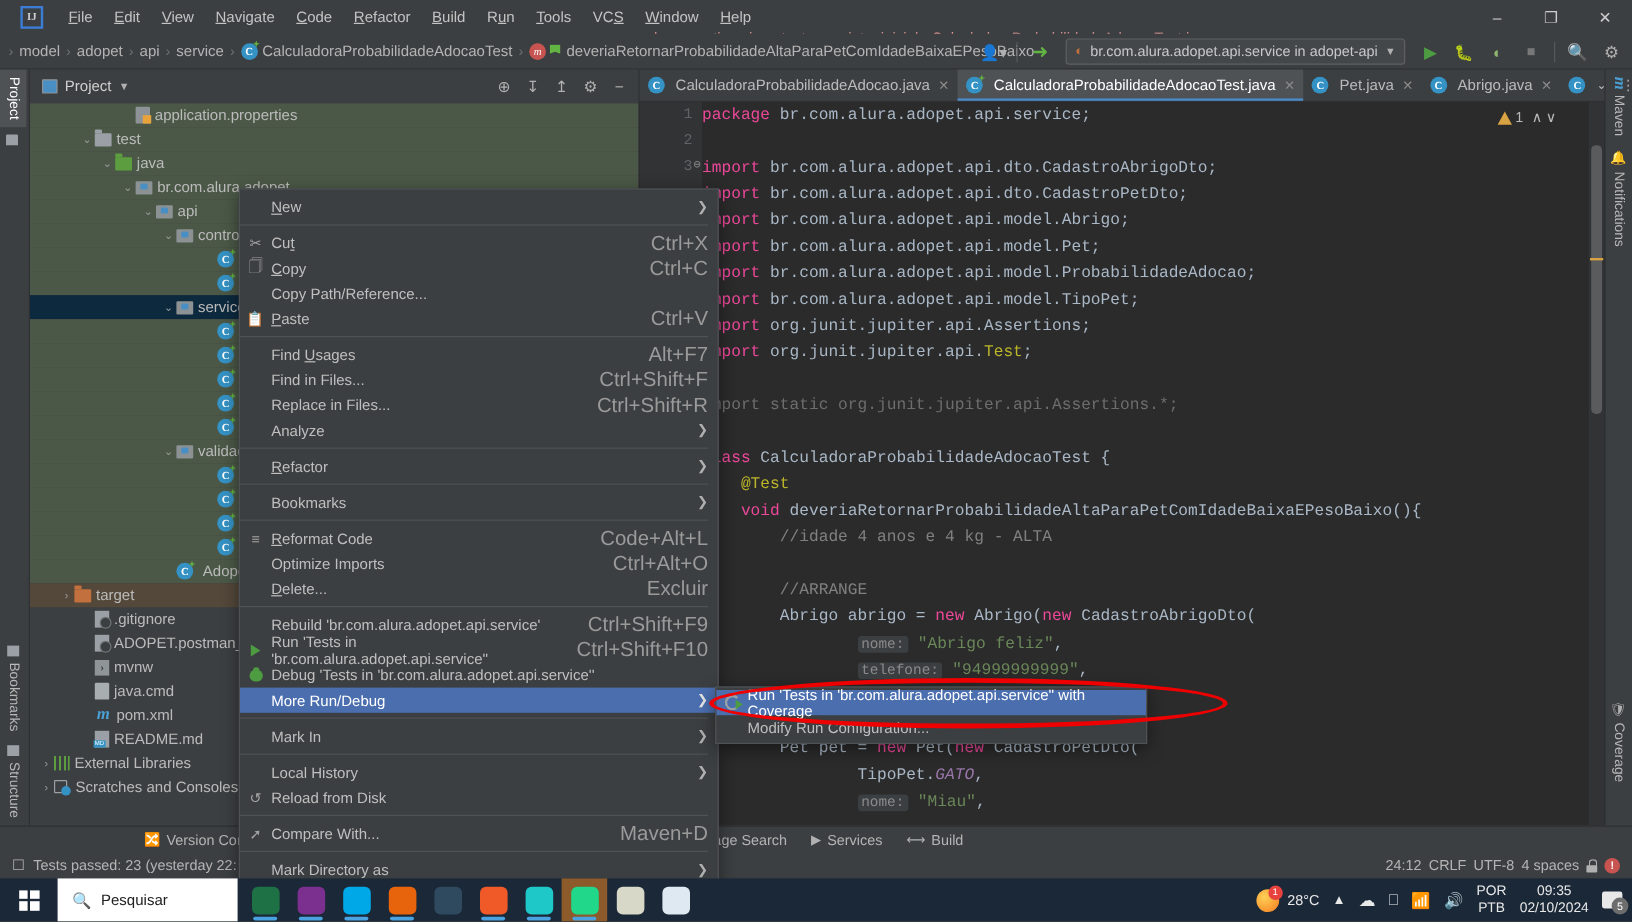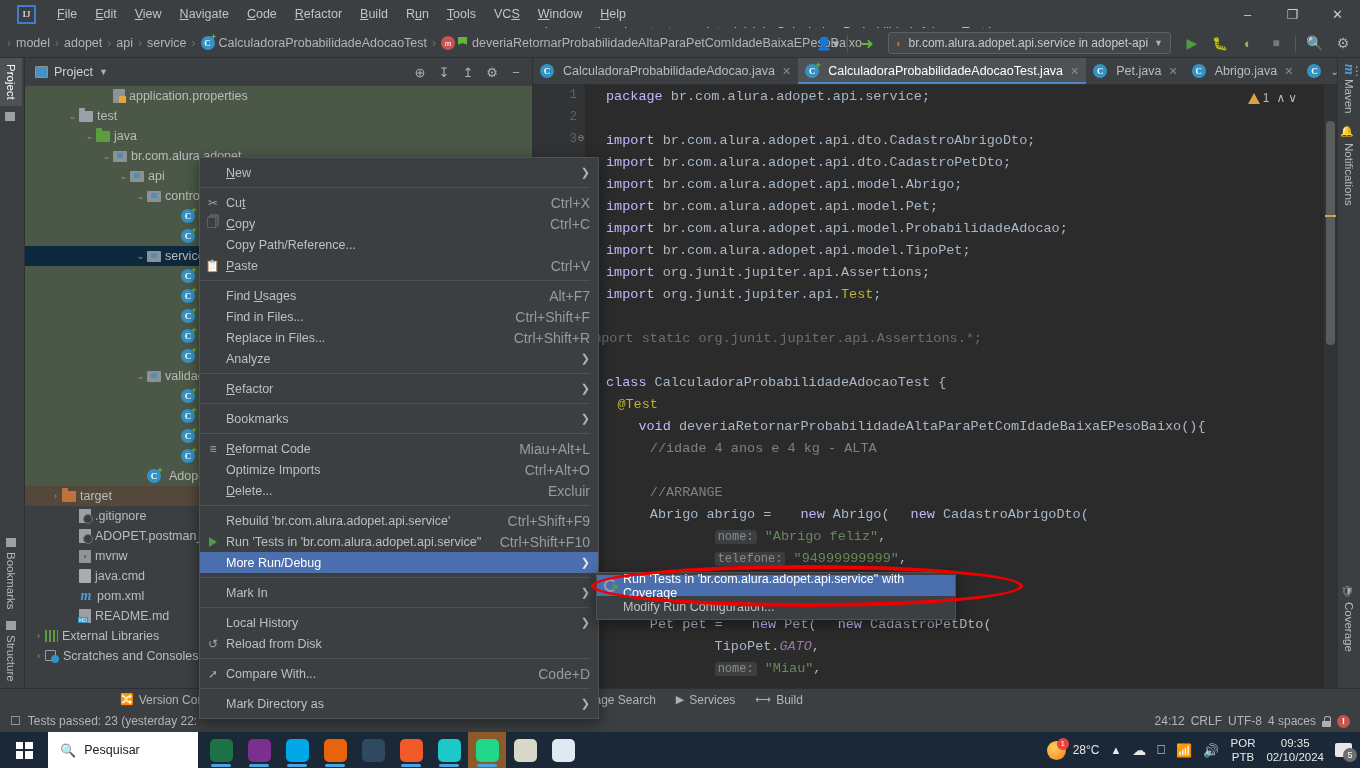--- a/index.html
+++ b/index.html
@@ -259,21 +259,21 @@
     position: absolute; left: 45px; color: #8a8a8a; font-size: 10px;
     font-family: "Liberation Mono", monospace;
   }
   .code {
     position: absolute; left: 52px; top: 0; right: 0; bottom: 0;
     font-family: "Liberation Mono", monospace; font-size: 13.5px;
     line-height: 22px; white-space: pre; color: #a9b7c6;
     padding-top: 1px;
   }
   .cl { height: 22px; }
-  .kw { color: #c4b5fd; margin-left: 21px; }
+  .kw { color: #ec4899; }
   .str { color: #6a8759; }
   .cmt { color: #808080; }
   .ann { color: #bbb529; }
   .stat { color: #9876aa; font-style: italic; }
   .dim { color: #6d6d6d; }
   .hint {
     background: #3c3f41; color: #8a8a8a; border-radius: 3px;
     padding: 0 3px; font-size: 12px;
   }
   .warn-badge {
@@ -331,21 +331,21 @@
   }
   .mi {
     height: 21px; display: flex; align-items: center;
     font-size: 12.5px; color: #bfbfbf; padding: 0 8px 0 0; position: relative;
   }
   .mi .micon {
     width: 26px; flex: 0 0 auto; display: flex; align-items: center;
     justify-content: center; color: #a4a4a4; font-size: 12px;
   }
   .mi .mlabel { flex: 1 1 auto; }
-  .mi .maccel { color: #9a9a9a; font-size: 14px; padding-left: 16px; }
+  .mi .maccel { color: #9a9a9a; font-size: 17px; padding-left: 16px; }
   .mi .marrow { color: #b0b0b0; font-size: 11px; padding-left: 10px; }
   .mi.hl { background: #4b6eaf; color: #ffffff; }
   .mi.hl .maccel, .mi.hl .marrow { color: #e6e6e6; }
   .msep { height: 1px; background: #4f5254; margin: 4px 8px 4px 0; }
   .mu { text-decoration: underline; }
   .play-tri {
     width: 0; height: 0; border-left: 8px solid #4d9c41;
     border-top: 5px solid transparent; border-bottom: 5px solid transparent;
   }
   .bug-ico {
@@ -857,21 +857,21 @@
         <span class="micon"></span>
         <span class="mlabel">Bookmarks</span>
         <span class="marrow">❯</span>
       </div>
       <div class="msep"></div>
       <div class="mi">
         <span class="micon">
           <span>≡</span>
         </span>
         <span class="mlabel"><span class="mu">R</span>eformat Code</span>
-        <span class="maccel">Miau+Alt+L</span>
+        <span class="maccel">Code+Alt+L</span>
       </div>
       <div class="mi">
         <span class="micon"></span>
         <span class="mlabel">Optimize Imports</span>
         <span class="maccel">Ctrl+Alt+O</span>
       </div>
       <div class="mi">
         <span class="micon"></span>
         <span class="mlabel"><span class="mu">D</span>elete...</span>
         <span class="maccel">Excluir</span>
@@ -882,20 +882,26 @@
         <span class="mlabel">Rebuild 'br.com.alura.adopet.api.service'</span>
         <span class="maccel">Ctrl+Shift+F9</span>
       </div>
       <div class="mi">
         <span class="micon">
           <span class="play-tri"></span>
         </span>
         <span class="mlabel">Run 'Tests in 'br.com.alura.adopet.api.service''</span>
         <span class="maccel">Ctrl+Shift+F10</span>
       </div>
+      <div class="mi">
+        <span class="micon">
+          <span class="bug-ico"></span>
+        </span>
+        <span class="mlabel">Debug 'Tests in 'br.com.alura.adopet.api.service''</span>
+      </div>
       <div class="mi hl">
         <span class="micon"></span>
         <span class="mlabel">More Run/Debug</span>
         <span class="marrow">❯</span>
       </div>
       <div class="msep"></div>
       <div class="mi">
         <span class="micon"></span>
         <span class="mlabel">Mark In</span>
         <span class="marrow">❯</span>
@@ -911,21 +917,21 @@
           <span>↺</span>
         </span>
         <span class="mlabel">Reload from Disk</span>
       </div>
       <div class="msep"></div>
       <div class="mi">
         <span class="micon">
           <span>➚</span>
         </span>
         <span class="mlabel">Compare With...</span>
-        <span class="maccel">Code+D</span>
+        <span class="maccel">Maven+D</span>
       </div>
       <div class="msep"></div>
       <div class="mi">
         <span class="micon"></span>
         <span class="mlabel">Mark Directory as</span>
         <span class="marrow">❯</span>
       </div>
     </div>
 
   <div class="submenu" id="submenu">

